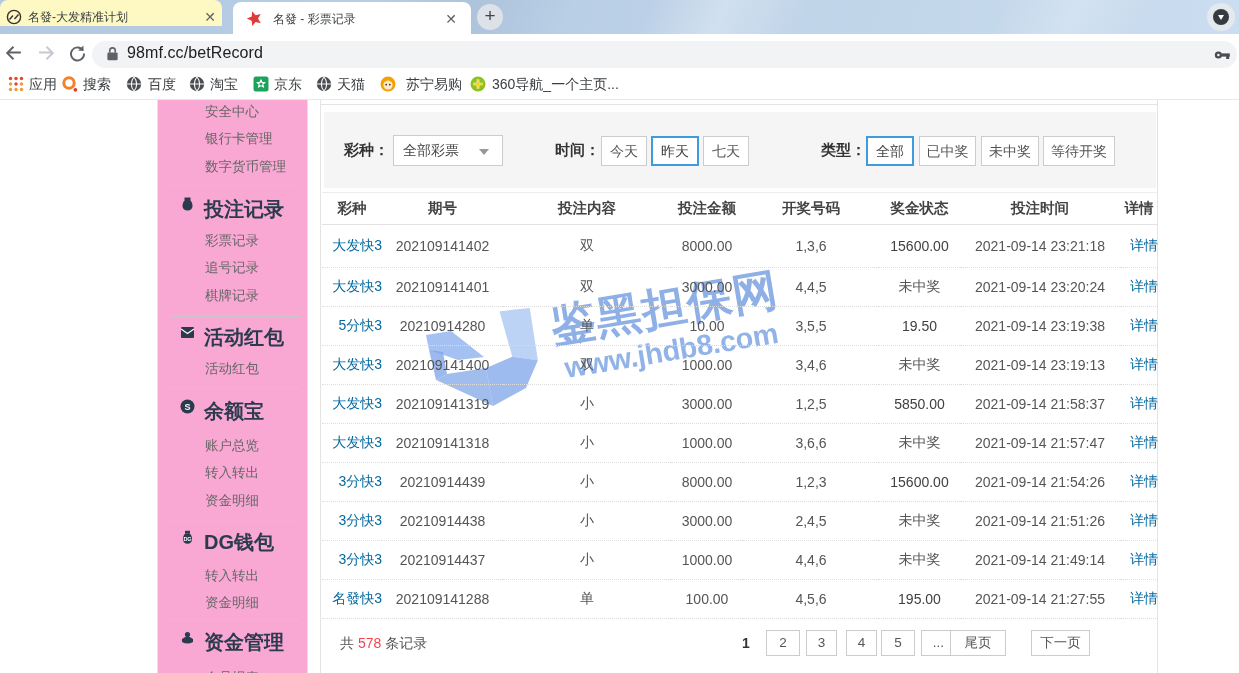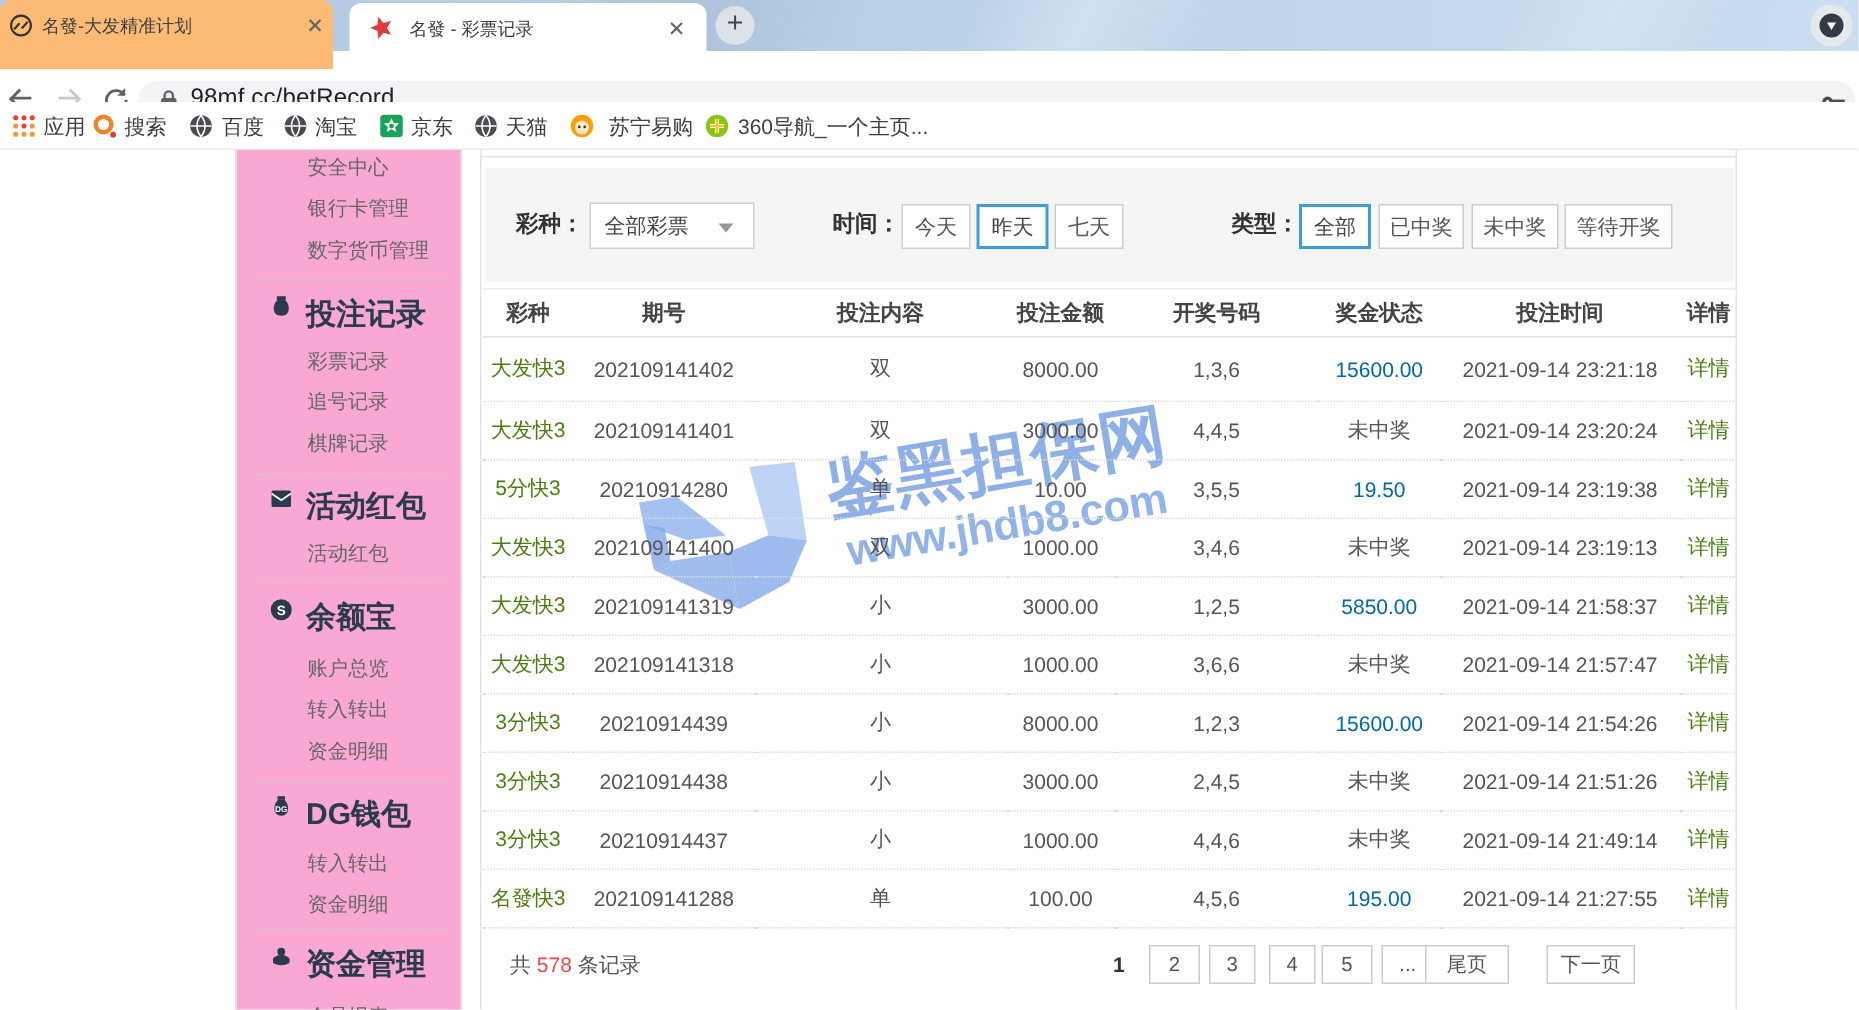--- a/index.html
+++ b/index.html
@@ -6,36 +6,36 @@
   html,body { width:1239px; height:673px; overflow:hidden; background:#fff;
     font-family:"Liberation Sans", sans-serif; }
   .abs { position:absolute; }
 
   
   #frame { left:0; top:0; width:1239px; height:34px;
     background-image:
       linear-gradient(115deg, rgba(255,255,255,0) 52%, rgba(255,255,255,0.30) 58%, rgba(255,255,255,0) 65%, rgba(255,255,255,0) 80%, rgba(255,255,255,0.22) 86%, rgba(255,255,255,0) 92%),
       linear-gradient(115deg, rgba(80,100,130,0) 30%, rgba(80,100,130,0.10) 38%, rgba(80,100,130,0) 46%),
       linear-gradient(95deg,#b3c9e2 0%,#b9cfe6 45%,#c3d7ea 75%,#cbddf0 100%); }
-  #tab1 { left:0; top:0; width:222px; height:46px; background:#fdba74;
+  #tab1 { left:0; top:0; width:222px; height:26px; background:#fef9c3;
     border-radius:8px 8px 0 0; }
   #tab1 .title, #tab2 .title { position:absolute; left:28px; top:9px; font-size:12px;
     color:#3c4043; white-space:nowrap; }
   .close { position:absolute; top:9px; width:16px; height:16px; font-size:14px;
     color:#5f6368; text-align:center; line-height:16px; }
   #tab2 { left:233px; top:2px; width:238px; height:32px; background:#fff;
     border-radius:8px 8px 0 0;padding-left:24px; }
   #newtab { left:477px; top:4px; width:26px; height:26px; border-radius:50%;
     background:#dde2e8; color:#42464b; font-size:19px; text-align:center; line-height:24px; font-weight:400;}
   #mediabtn-outer { left:1207px; top:3px; width:28px; height:28px; border-radius:50%; background:#e4e9ee; }
   #mediabtn { left:1213px; top:9px; width:16px; height:16px; border-radius:50%; background:#343b41; }
   #mediabtn:after { content:""; position:absolute; left:4.5px; top:6px; border-left:3.5px solid transparent;
     border-right:3.5px solid transparent; border-top:5px solid #fff; }
 
-  #toolbar { left:0; top:49px; width:1239px; height:34px; background:#fff;padding-left:36px; }
+  #toolbar { left:0; top:36px; width:1239px; height:34px; background:#fff;padding-left:36px; }
   #omnibox { left:92px; top:5px; width:1145px; height:27px; border-radius:14px; background:#f1f3f4; }
   #url { position:absolute; left:35px; top:3px; font-size:16px; color:#202124; letter-spacing:0.1px;}
 
   #bookmarks { left:0; top:68px; width:1239px; height:32px; background:#fff;
     border-bottom:1px solid #e9e9e9; }
   .bm { position:absolute; top:0; height:32px; line-height:32px; font-size:14px; color:#3c4043; white-space:nowrap;}
   .bmicon { position:absolute; top:8px; width:16px; height:16px; }
 
   
   #page { left:0; top:100px; width:1239px; height:573px; background:#fff; }
@@ -64,22 +64,22 @@
 
   
   #thead { position:absolute; left:1px; top:92px; width:836px; height:33px;
     border-top:1px solid #ececec; border-bottom:1px solid #e2e2e2; }
   table.grid { border-collapse:collapse; table-layout:fixed; width:836px; }
   table.grid td { text-align:center; overflow:hidden; white-space:nowrap; }
   #thead td { font-size:14.5px; font-weight:bold; color:#444; height:31px; }
   #tbody { position:absolute; left:1px; top:125px; width:836px; }
   #tbody td { font-size:14px; color:#555; height:39px; border-bottom:1px dotted #dcdcdc; }
   #tbody tr:first-child td { height:42px; }
-  #tbody td.lnk, td.lnk { color:#4d7c0f; }
-  #tbody td.red, td.red { color:#0369a1; }
+  #tbody td.lnk, td.lnk { color:#0369a1;text-align:right; }
+  #tbody td.red, td.red { color:#404040; }
   .lnk { color:#3d9fe2; }
   .red { color:#f2454d; }
   .c1{width:60px}.c2{width:121px}.c3{width:168px}.c4{width:72px}.c5{width:136px}.c6{width:81px}.c7{width:160px}.c8{width:38px}
 
   
   #foot { position:absolute; left:1px; top:517px; width:836px; height:52px; }
   #foot .total { position:absolute; left:18px; top:0; height:52px; line-height:52px; font-size:14px; color:#555;}
   .pbox { position:absolute; top:13px; height:26px; border:1px solid #ccc; background:#fff;
     font-size:13.5px; color:#555; text-align:center; line-height:24px; }
   #cur { position:absolute; left:420px; top:13px; width:8px; font-size:14px; font-weight:bold;

